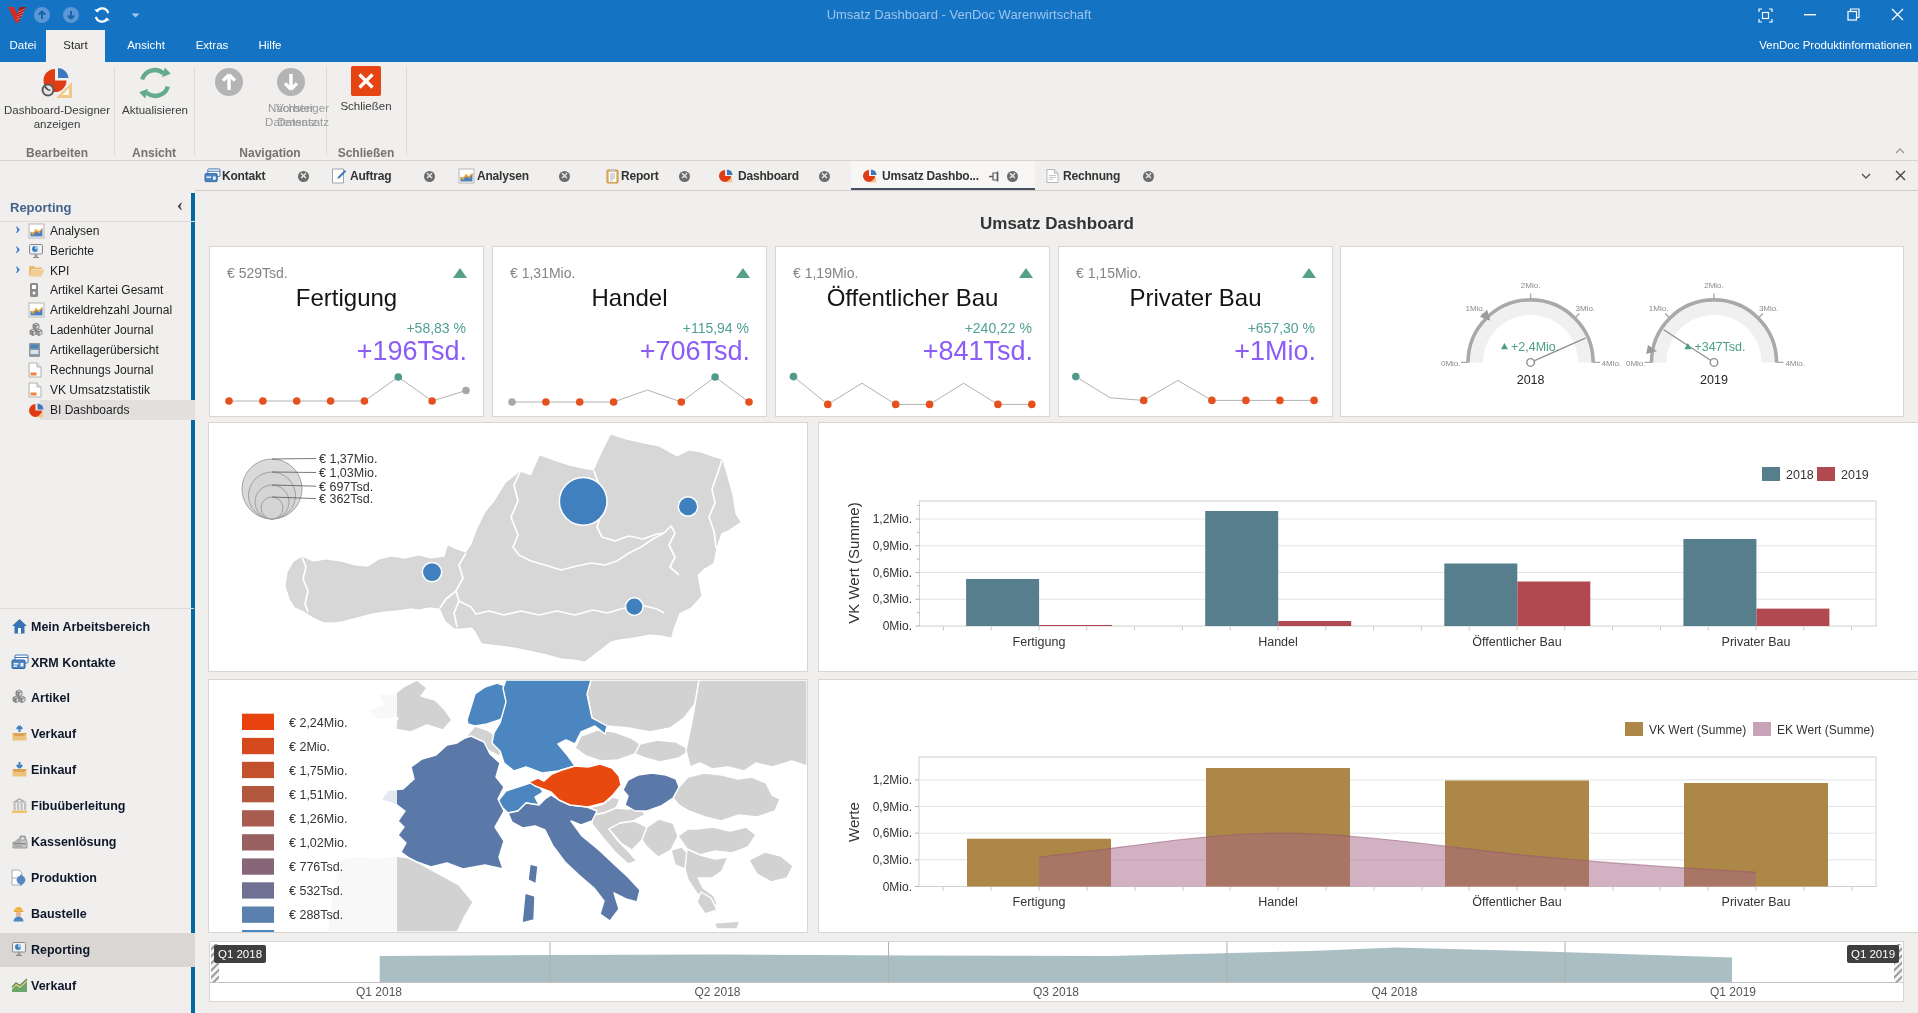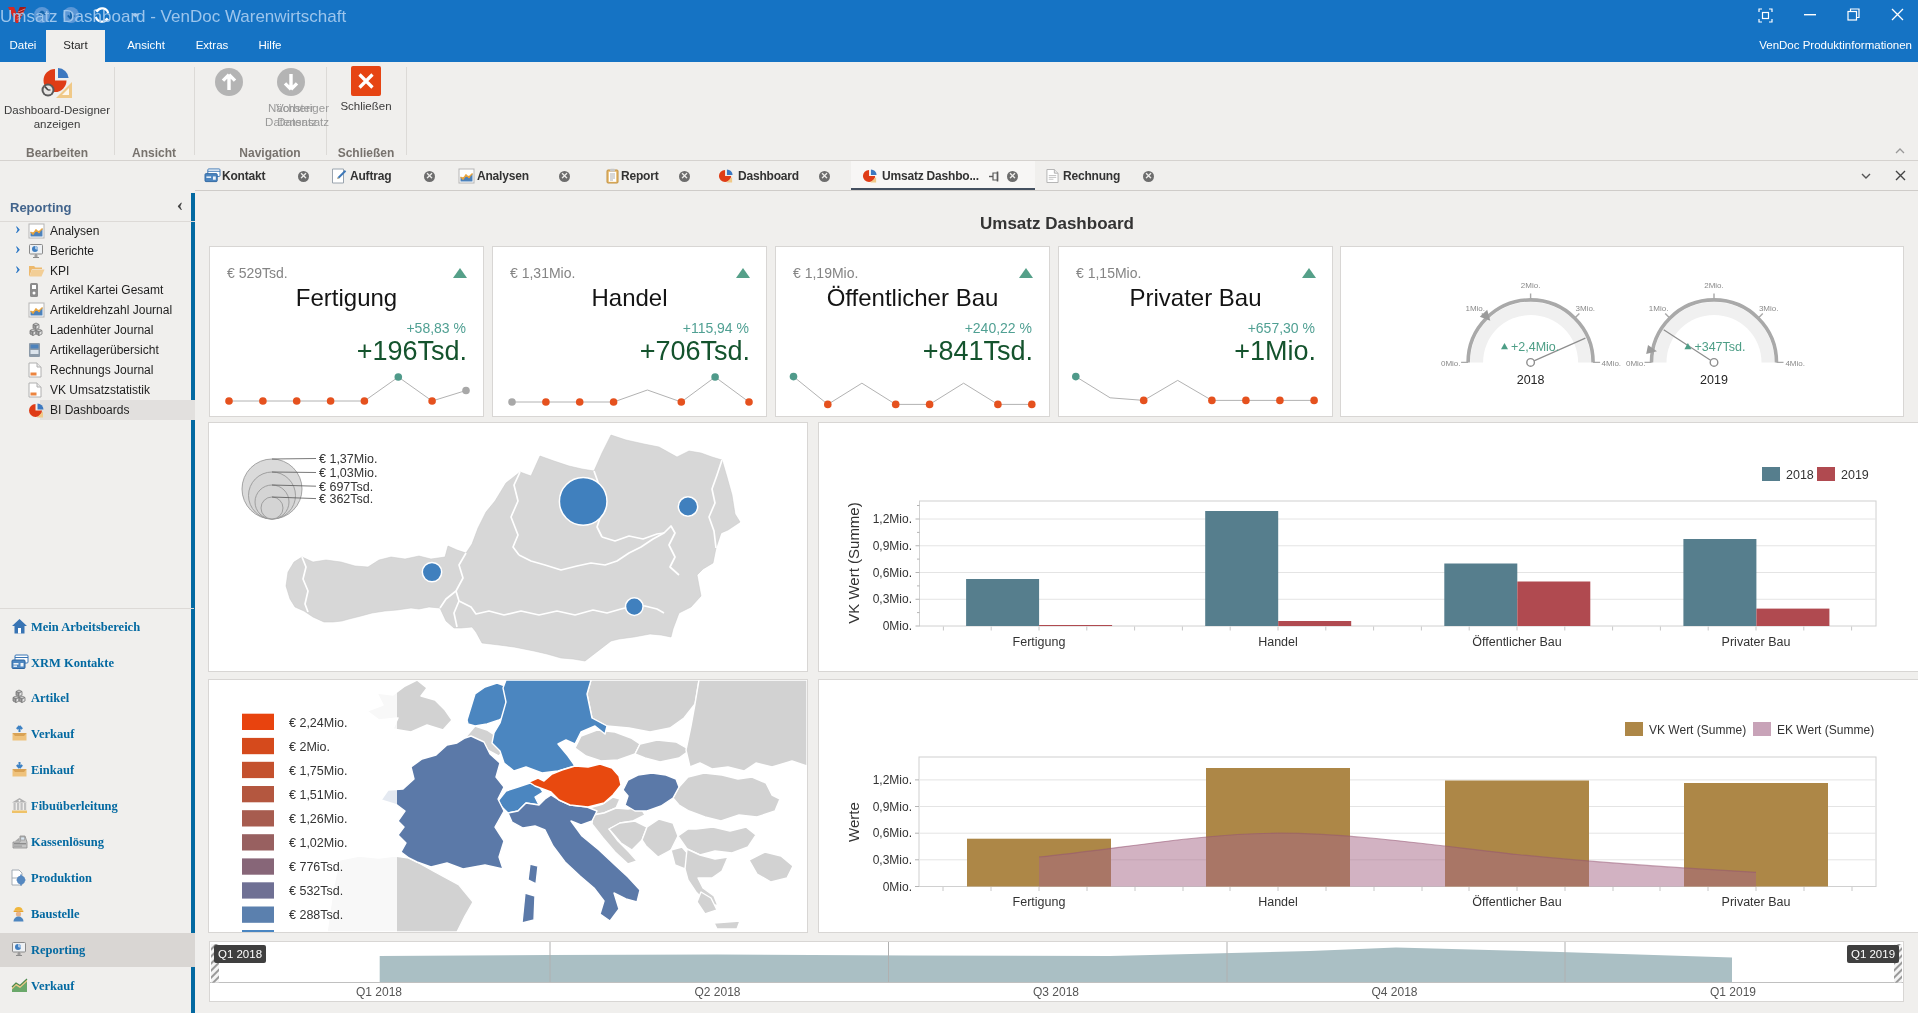--- a/index.html
+++ b/index.html
@@ -3,21 +3,21 @@
 <meta charset="utf-8">
 <title>Umsatz Dashboard - VenDoc Warenwirtschaft</title>
 <style>
 * { margin:0; padding:0; box-sizing:border-box; }
 html,body { width:1918px; height:1013px; overflow:hidden; font-family:"Liberation Sans", sans-serif; background:#f0efed; }
 #app { position:absolute; left:0; top:0; width:1918px; height:1013px; }
 .abs { position:absolute; }
 
 #titlebar { position:absolute; left:0; top:0; width:1918px; height:30px; background:#1573c4; }
 #menurow  { position:absolute; left:0; top:30px; width:1918px; height:32px; background:#1573c4; }
-#apptitle { position:absolute; left:0; top:7px; width:1918px; font-size:17px; color:#9cc5ec; }
+#apptitle { position:absolute; left:0; top:7px; width:1918px; text-align:center; font-size:13px; color:#9cc5ec; }
 .menuitem { position:absolute; top:30px; height:32px; line-height:31px; color:#fff; font-size:11.5px; text-align:center; }
 #starttab { position:absolute; left:46px; top:30px; width:59px; height:32px; background:#f0efed; color:#262626; font-size:11.5px; text-align:center; line-height:31px; }
 #ribbon   { position:absolute; left:0; top:62px; width:1918px; height:99px; background:#f0efed; border-bottom:1px solid #d5d2cf; }
 .rsep { position:absolute; top:5px; width:1px; height:88px; background:#dcdad7; }
 .rlabel { position:absolute; top:84px; width:200px; text-align:center; font-size:12px; font-weight:bold; color:#77726d; }
 .ritem { position:absolute; top:2px; text-align:center; font-size:11.5px; color:#3b3b3b; line-height:13.5px; }
 .ritem.dis { color:#9a9a9a; }
 .ricon { display:block; margin:2px auto 4px auto; }
 
 #tabstrip { position:absolute; left:195px; top:161px; width:1723px; height:30px; background:#f0efed; border-bottom:1px solid #cfccc9; }
@@ -28,34 +28,34 @@
 
 #sidebar { position:absolute; left:0; top:161px; width:195px; height:852px; background:#f0efed; border-right:4px solid #0369a1;margin-top:32px; }
 #sbhead { position:absolute; left:0; top:0; width:195px; height:29px; border-bottom:1px solid #dddad7; }
 #sbhead .t { position:absolute; left:10px; top:7px; font-size:13px; font-weight:bold; color:#42648c; }
 #sbhead .c { position:absolute; right:12px; top:6px; font-size:13px; color:#555; }
 .trow { position:absolute; left:0; width:195px; height:20px; font-size:12px; color:#1e1e1e; }
 .trow .tx { position:absolute; left:50px; top:3px; }
 .trow .ar { position:absolute; left:15px; top:-2px; color:#2a76c5; font-size:17px; font-family:'Liberation Serif',serif; font-weight:bold; }
 .trow .ic { position:absolute; left:28px; top:2px; }
 .trow.sel { background:linear-gradient(to right, rgba(0,0,0,0) 40px, #e2e0de 40px); }
-.navrow { position:absolute; left:0; width:195px; height:34px; font-size:12.5px; font-weight:bold; color:#0369a1;font-family:Liberation Serif, serif; }
+.navrow { position:absolute; left:0; width:195px; height:34px; font-size:12.5px; font-weight:bold; color:#0f172a; }
 .navrow .tx { position:absolute; left:31px; top:10px; }
 .navrow .ic { position:absolute; left:11px; top:8px; }
 .navrow.sel { background:#d9d6d3; }
 
 #content { position:absolute; left:196px; top:192px; width:1722px; height:821px; background:#f0efed; }
 #dashtitle { position:absolute; left:0; top:22px; width:1722px; text-align:center; font-size:17px; font-weight:bold; color:#333; }
 .panel { position:absolute; background:#fff; border:1px solid #d8d6d4; }
 .card  { position:absolute; background:#fff; border:1px solid #d8d6d4; width:275px; height:171px; }
 .card .v  { position:absolute; left:17px; top:18px; font-size:14px; color:#848484; }
 .card .tri { position:absolute; right:16px; top:21px; width:0; height:0; border-left:7px solid transparent; border-right:7px solid transparent; border-bottom:10px solid #55a089; }
 .card .ti { position:absolute; left:0; top:37px; width:100%; text-align:center; font-size:24px; color:#141414; }
 .card .pc { position:absolute; right:17px; top:73px; font-size:14px; color:#50a093;text-align:right; }
-.card .bg { position:absolute; right:16px; top:89px; font-size:27px; color:#14532d; }
+.card .bg { position:absolute; right:16px; top:89px; font-size:27px; color:#8b5cf6; }
 .card svg { position:absolute; left:0; top:0; }
 </style>
 </head>
 <body>
 <div id="app">
   <div id="titlebar"></div>
   <svg class="abs" style="left:6px;top:4px;" width="22" height="22" viewBox="0 0 22 22">
     <path d="M2 3 L8 3 L11 10 L14 3 L20 3 L12 19 L10 19 Z" fill="#d42a23"></path>
     <path d="M11 10 L14 3 L20 3 L13 17 Z" fill="#a01a18"></path>
     <path d="M12 8 L19 5 M11.5 10.5 L18 8 M11 13 L16.5 11 M10.7 15.5 L15 14" stroke="#e87670" stroke-width="1"></path>
@@ -118,20 +118,29 @@
         <path d="M18 2 A11 11 0 0 1 28.6 12 L18 12 Z" fill="#3c78c0"></path>
         <path d="M32 32 L32 16 L16 32 Z" fill="#f0c988"></path>
         <path d="M29 29 L29 22 L22 29 Z" fill="#fff" opacity="0.85"></path>
         <circle cx="8" cy="24" r="6.5" fill="#5a5a5a"></circle>
         <circle cx="8" cy="24" r="4.5" fill="#e8e6e4"></circle>
         <path d="M8 24 L5 20.6" stroke="#444" stroke-width="1.6"></path>
         <path d="M8 24 L10.5 24" stroke="#444" stroke-width="1.3"></path>
       </svg>
       Dashboard-Designer<br>anzeigen
     </div>
+    <div class="ritem" style="left:55px;width:200px;">
+      <svg class="ricon" width="34" height="34" viewBox="0 0 34 34">
+        <path d="M4.2 13.5 A13 13 0 0 1 25.5 7.5" stroke="#64ab8d" stroke-width="4.4" fill="none"></path>
+        <path d="M26.8 1.5 L32.8 7.8 L24 11.3 Z" fill="#64ab8d"></path>
+        <path d="M29.8 20.5 A13 13 0 0 1 8.5 26.5" stroke="#64ab8d" stroke-width="4.4" fill="none"></path>
+        <path d="M7.2 32.5 L1.2 26.2 L10 22.7 Z" fill="#64ab8d"></path>
+      </svg>
+      Aktualisieren
+    </div>
     <div class="ritem dis" style="left:129px;width:200px;text-align:right;">
       <svg class="ricon" width="32" height="32" viewBox="0 0 32 32">
         <circle cx="16" cy="16" r="14" fill="#b4b4b4"></circle>
         <path d="M16 24 L16 11 M16 8.6 L10 14.6 M16 8.6 L22 14.6" stroke="#fff" stroke-width="3.4" fill="none"></path>
       </svg>
       Vorheriger<br>Datensatz
     </div>
     <div class="ritem dis" style="left:191px;width:200px;">
       <svg class="ricon" width="32" height="32" viewBox="0 0 32 32">
         <circle cx="16" cy="16" r="14" fill="#b4b4b4"></circle>

